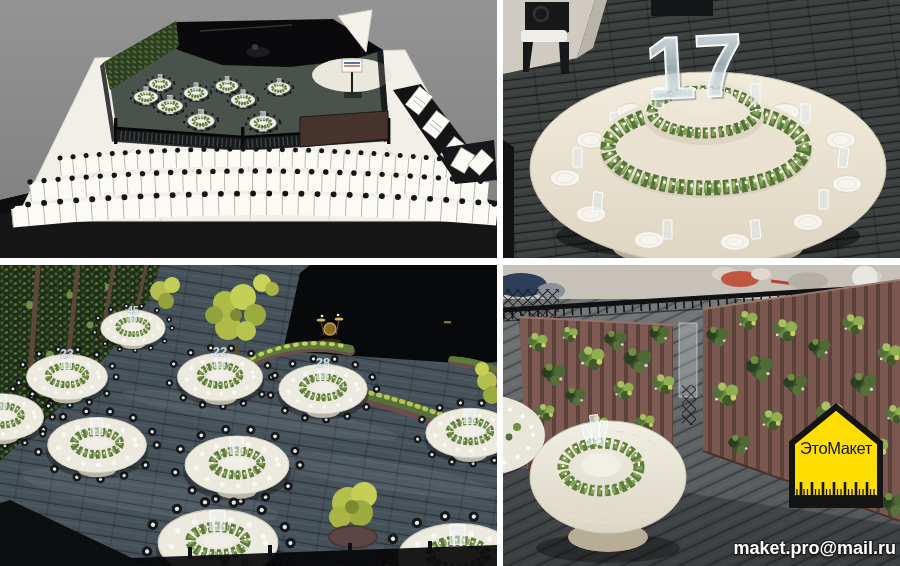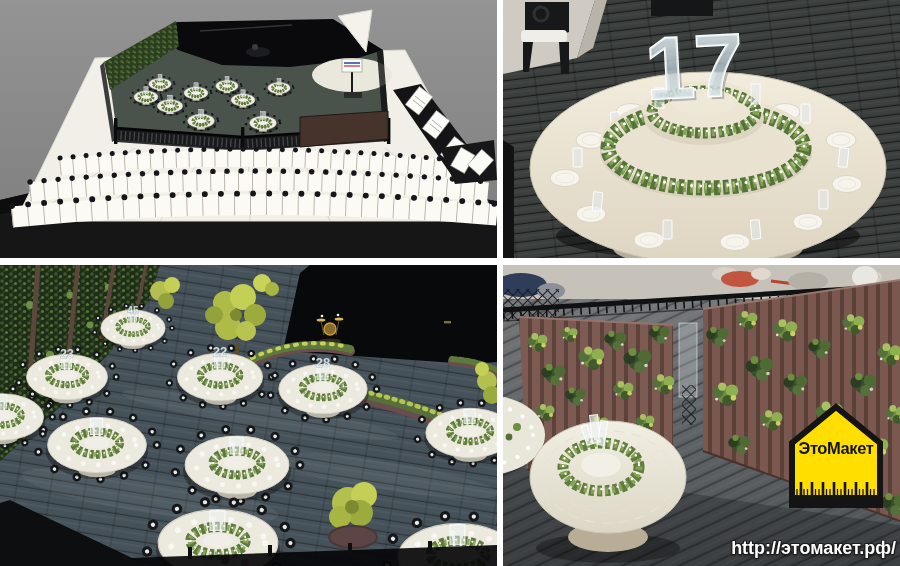--- a/index.html
+++ b/index.html
@@ -7,22 +7,22 @@
   .photo{position:absolute;overflow:hidden;background:#777;}
   .photo svg{display:block;}
   #ph-tl{left:0;top:0;width:497px;height:258px;}
   #ph-tr{left:503px;top:0;width:397px;height:258px;}
   #ph-bl{left:0;top:265px;width:497px;height:301px;text-align:center;}
   #ph-br{left:503px;top:265px;width:397px;height:301px;}
   .logo-badge{position:absolute;left:286px;top:138px;width:94px;height:106px;}
   .logo-badge svg{position:absolute;left:0;top:0;}
   .logo-text{position:absolute;left:4px;right:4px;top:36px;text-align:center;
     color:#141414;font-size:16.5px;letter-spacing:-0.4px;white-space:nowrap;}
-  .logo-text .p1{font-weight:700;margin-top:20px;}
-  .logo-text .p2{font-weight:700;}
+  .logo-text .p1{font-weight:400;margin-top:20px;}
+  .logo-text .p2{font-weight:400;}
   .contact{position:absolute;right:4px;bottom:5px;text-align:right;
     color:#ffffff;font-size:18px;font-weight:bold;line-height:26px;
     text-shadow:-1px -1px 0 #1c1c1c,1px -1px 0 #1c1c1c,-1px 1px 0 #1c1c1c,1px 1px 0 #1c1c1c,0 2px 3px rgba(0,0,0,.65);}
   .acr{fill:rgba(228,240,244,.85);stroke:rgba(105,120,128,.8);stroke-width:.5;
     paint-order:stroke;font-weight:bold;font-family:"Liberation Sans",sans-serif;}
 </style>
 </head>
 <body>
 
 <div class="collage">
@@ -542,17 +542,17 @@
         <path d="M47,4 L91,40 L91,102 L3,102 L3,40 Z" fill="#FFDE00" stroke="#141414" stroke-width="6" stroke-linejoin="miter"></path>
         <rect x="5" y="92" width="84" height="8" fill="#141414"></rect>
         <path d="M12,79 v13 M23,79 v13 M34,79 v13 M45,79 v13 M56,79 v13 M67,79 v13 M78,79 v13" stroke="#141414" stroke-width="2.6"></path>
         <path d="M8,86 v6 M11.5,86 v6 M15,86 v6 M18.5,86 v6 M26.5,86 v6 M30,86 v6 M37.5,86 v6 M41,86 v6
                  M48.5,86 v6 M52,86 v6 M59.5,86 v6 M63,86 v6 M70.5,86 v6 M74,86 v6 M81.5,86 v6 M85,86 v6" stroke="#141414" stroke-width="1.3"></path>
       </svg>
       <div class="logo-text"><span class="p1">Это</span><span class="p2">Макет</span></div>
     </div>
 
     <div class="contact">
-      <div>http://этомакет.рф/</div>
+      <div>maket.pro@mail.ru</div>
     </div>
   </div>
 
 </div>
 
 </body></html>

